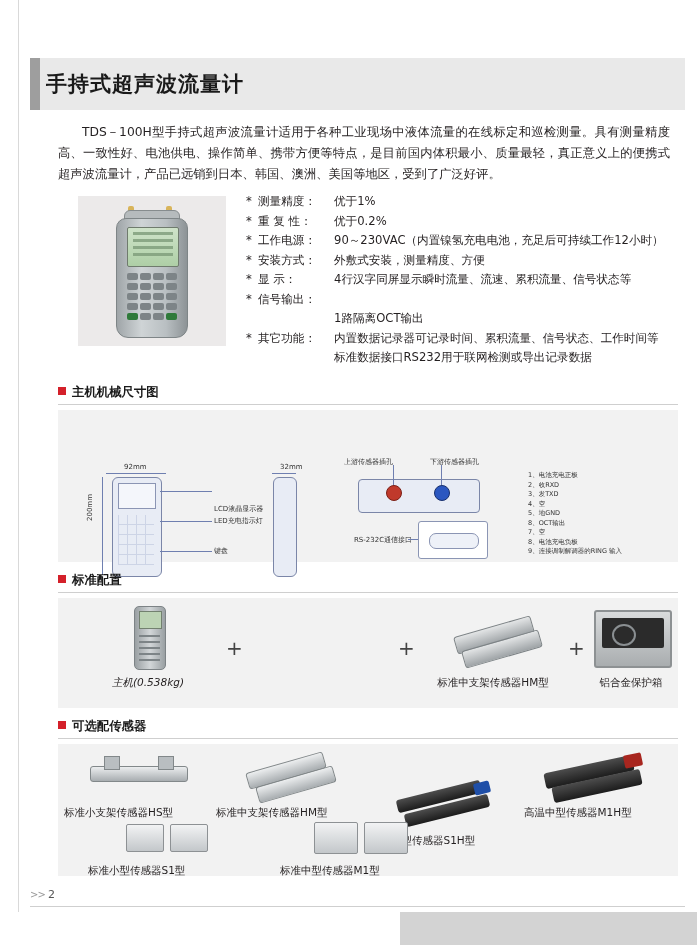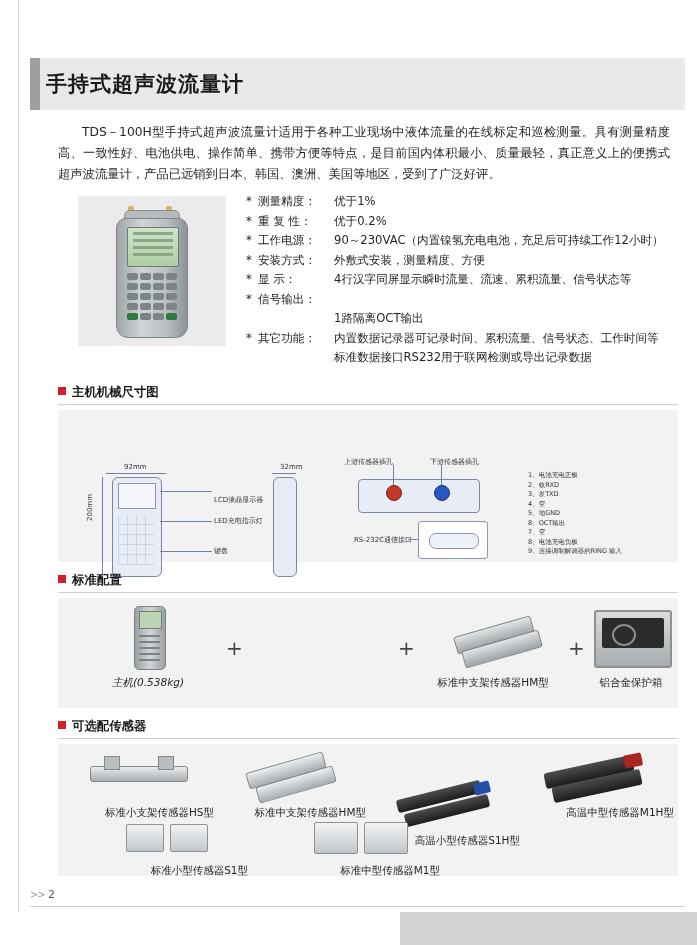--- a/index.html
+++ b/index.html
@@ -102,21 +102,21 @@
   .dimline{position:absolute;background:#6f7fb0;}
   .devdraw{
     position:absolute;border:1px solid #7b86a8;background:#e8ecf5;border-radius:6px;
   }
   
   .cfg-row{position:absolute;left:40px;top:600px;width:620px;height:110px;}
   .cfg-item{position:absolute;text-align:center;font-size:10.5px;color:#231f20;}
   .cfg-plus{position:absolute;font-size:20px;color:#444;top:36px;}
   .cap{margin-top:6px;display:block;font-size:10.5px;}
   
-  .sen{position:absolute;text-align:right;font-size:10.5px;color:#231f20;}
+  .sen{position:absolute;text-align:left;font-size:10.5px;color:#231f20;}
   
   .footer-num{
     position:absolute;left:30px;top:888px;font-size:11px;color:#555;
   }
   .footer-arrows{
     position:absolute;left:12px;top:889px;font-size:10px;color:#9a9a9a;letter-spacing:-1px;
   }
   .footer-rule{
     position:absolute;left:12px;top:906px;width:655px;height:1px;background:#cfcfcf;
   }
@@ -232,21 +232,21 @@
     <div class="dimline" style="left:44px;top:26px;width:1px;height:98px;"></div>
 
     <div class="devdraw" style="left:54px;top:26px;width:48px;height:98px;"></div>
     <div style="position:absolute;left:60px;top:32px;width:36px;height:24px;border:1px solid #8b95b4;background:#f4f6fb;"></div>
     <div style="position:absolute;left:60px;top:64px;width:36px;height:50px;">
       <div style="position:absolute;left:0;top:0;width:36px;height:50px;background:
         repeating-linear-gradient(0deg,#cdd4e6 0 1px,transparent 1px 10px),
         repeating-linear-gradient(90deg,#cdd4e6 0 1px,transparent 1px 9px);"></div>
     </div>
     <div class="dimline" style="left:102px;top:40px;width:52px;height:1px;"></div>
-    <div class="dimlbl" style="left:156px;top:44px;">LCD液晶显示器</div>
+    <div class="dimlbl" style="left:156px;top:53px;">LCD液晶显示器</div>
     <div class="dimline" style="left:102px;top:70px;width:52px;height:1px;"></div>
     <div class="dimlbl" style="left:156px;top:65px;">LED充电指示灯</div>
     <div class="dimline" style="left:102px;top:100px;width:52px;height:1px;"></div>
     <div class="dimlbl" style="left:156px;top:95px;">键盘</div>
 
     <div class="dimlbl" style="left:222px;top:12px;">32mm</div>
     <div class="dimline" style="left:214px;top:22px;width:24px;height:1px;"></div>
     <div class="devdraw" style="left:215px;top:26px;width:22px;height:98px;"></div>
 
     <div class="dimlbl" style="left:286px;top:6px;">上游传感器插孔</div>

